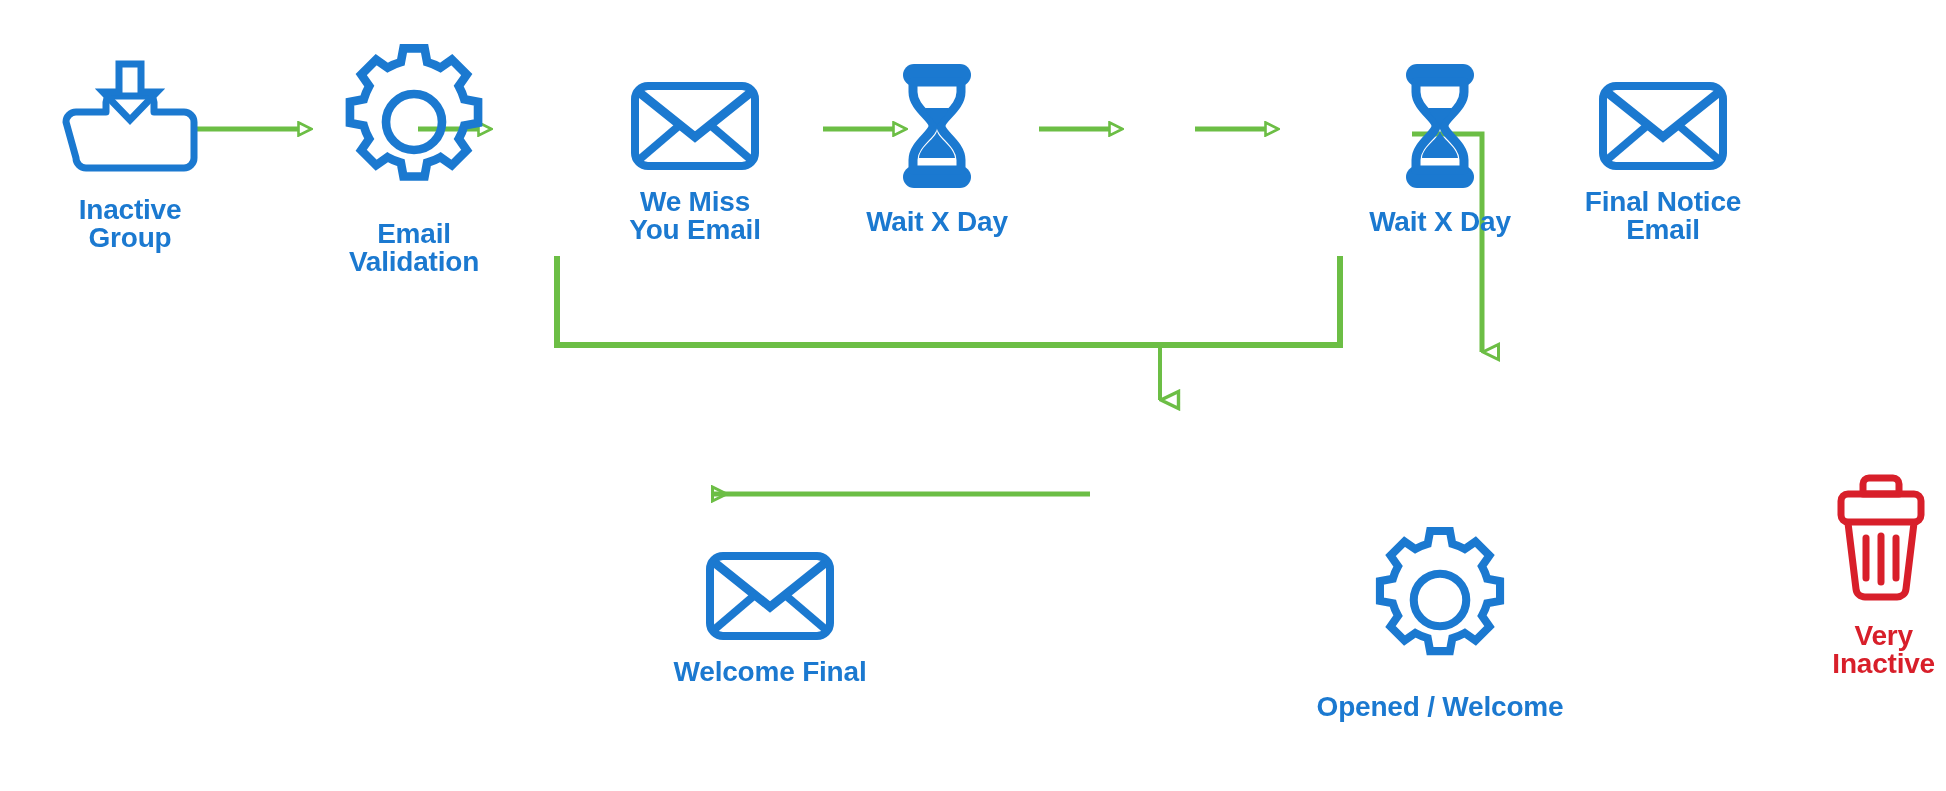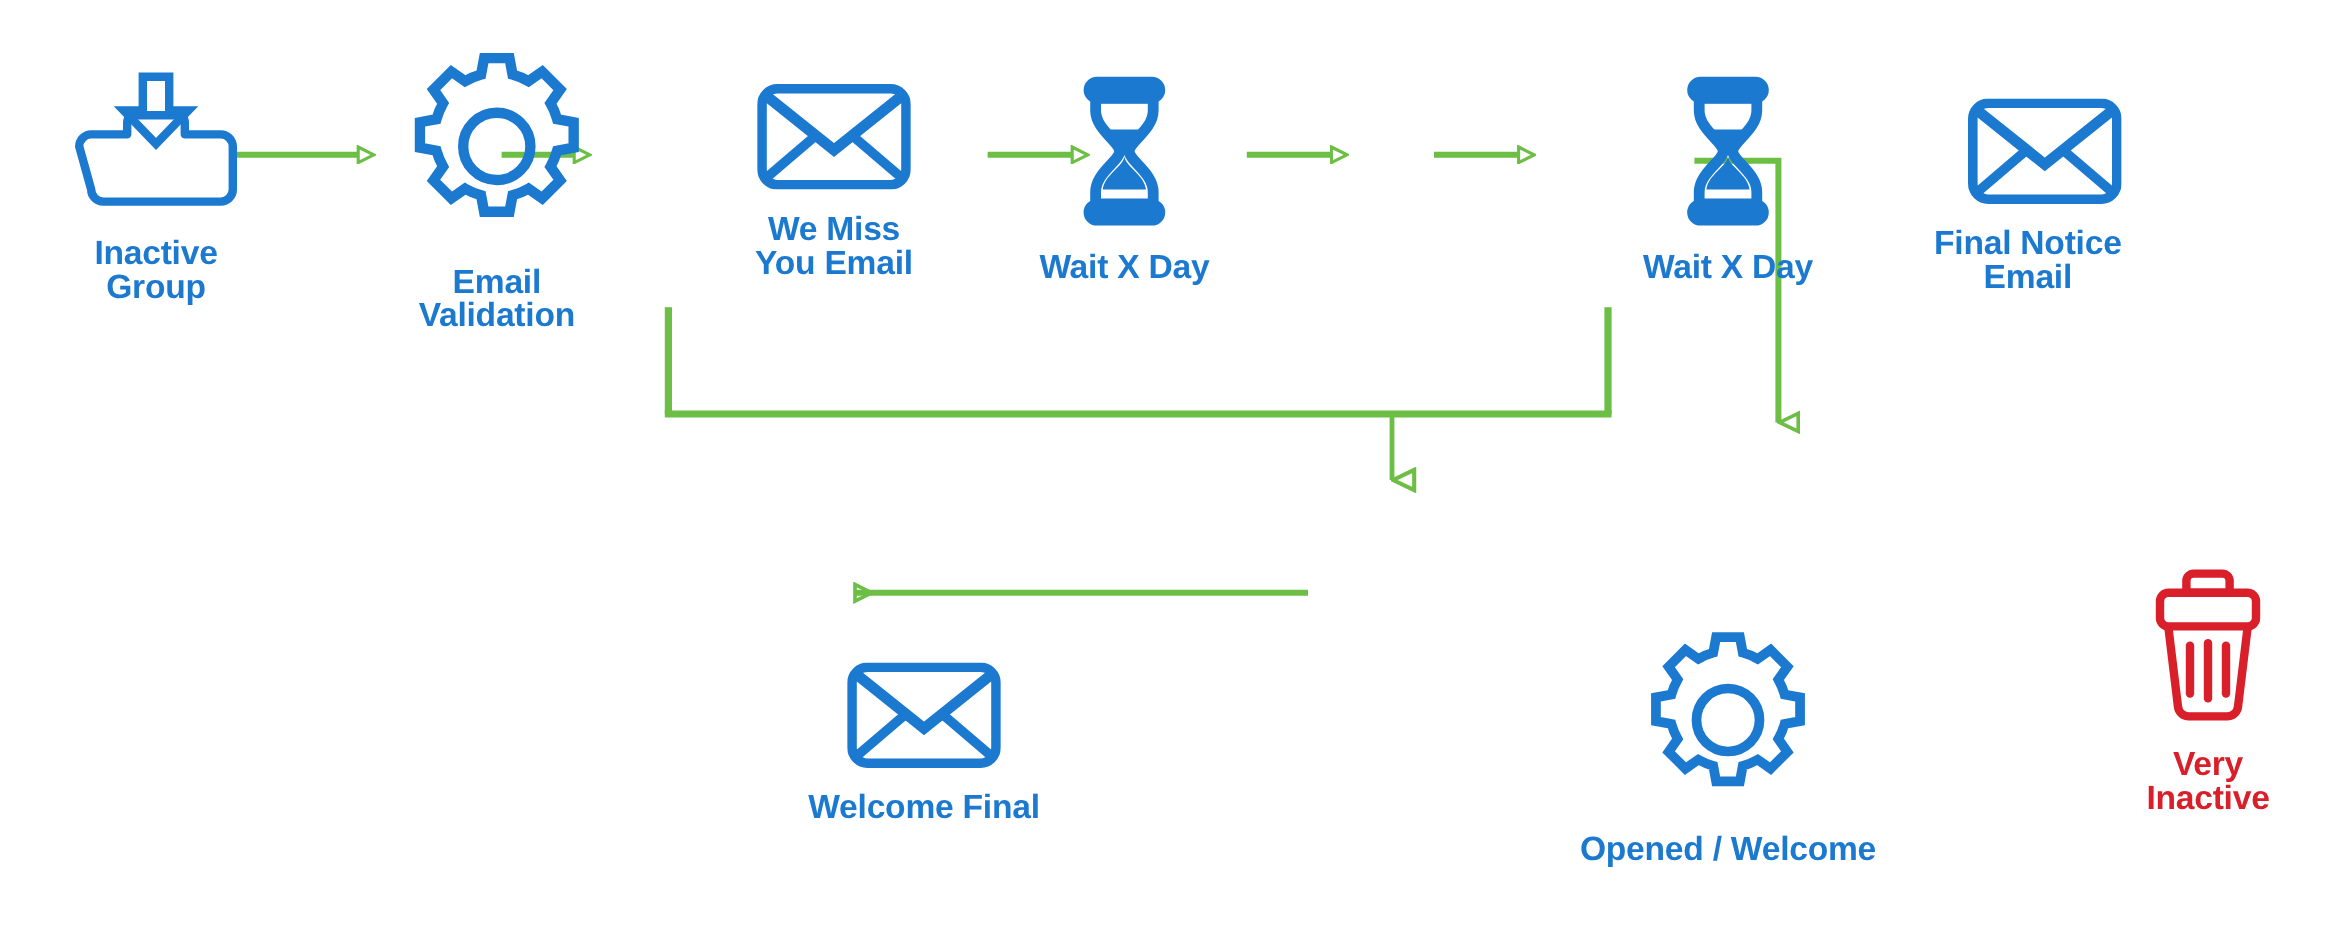--- a/index.html
+++ b/index.html
@@ -85,21 +85,21 @@
     <div class="node-icon">
       <svg width="160" height="160" viewBox="0 0 100 100" xmlns="http://www.w3.org/2000/svg">
         <path d="M43.4 4 h13.2 l1.6 8.6 a38 38 0 0 1 8.3 3.45 l7.15 -5.0 l9.33 9.33 l-5.0 7.15 a38 38 0 0 1 3.45 8.3 l8.6 1.6 v13.2 l-8.6 1.6 a38 38 0 0 1 -3.45 8.3 l5.0 7.15 l-9.33 9.33 l-7.15 -5.0 a38 38 0 0 1 -8.3 3.45 l-1.6 8.6 h-13.2 l-1.6 -8.6 a38 38 0 0 1 -8.3 -3.45 l-7.15 5.0 l-9.33 -9.33 l5.0 -7.15 a38 38 0 0 1 -3.45 -8.3 l-8.6 -1.6 v-13.2 l8.6 -1.6 a38 38 0 0 1 3.45 -8.3 l-5.0 -7.15 l9.33 -9.33 l7.15 5.0 a38 38 0 0 1 8.3 -3.45 z" fill="none" stroke="#1b79d0" stroke-width="5.4" stroke-linejoin="miter"></path>
         <circle cx="50" cy="50" r="17.5" fill="none" stroke="#1b79d0" stroke-width="5.4"></circle>
       </svg>
     </div>
     <div class="node-label">Email
 Validation</div>
   </div>
 
-  <div class="node" style="left:590px; top:70px; width:210px;justify-content:flex-end;">
+  <div class="node" style="left:590px; top:82px; width:210px;justify-content:flex-end;">
     <div class="node-icon">
       <svg width="128" height="88" viewBox="0 0 128 88" xmlns="http://www.w3.org/2000/svg">
         <rect x="4" y="4" width="120" height="80" rx="13" ry="13" fill="#ffffff" stroke="#1b79d0" stroke-width="8"></rect>
         <path d="M9 11 L64 55 L119 11" fill="none" stroke="#1b79d0" stroke-width="9" stroke-linejoin="miter" stroke-linecap="butt"></path>
         <path d="M9 77 L50 42" fill="none" stroke="#1b79d0" stroke-width="8" stroke-linecap="butt"></path>
         <path d="M119 77 L78 42" fill="none" stroke="#1b79d0" stroke-width="8" stroke-linecap="butt"></path>
       </svg>
     </div>
     <div class="node-label">We Miss
 You Email</div>
@@ -125,34 +125,34 @@
         <rect x="4" y="2" width="68" height="22" rx="11" ry="11" fill="#1b79d0"></rect>
         <rect x="4" y="104" width="68" height="22" rx="11" ry="11" fill="#1b79d0"></rect>
         <path d="M14 20 h48 v10 c0 16 -20 26 -20 34 c0 8 20 18 20 34 v10 h-48 v-10 c0 -16 20 -26 20 -34 c0 -8 -20 -18 -20 -34 z" fill="none" stroke="#1b79d0" stroke-width="9" stroke-linejoin="round"></path>
         <path d="M26 46 h24 c-2 8 -12 14 -12 18 c0 -4 -10 -10 -12 -18 z" fill="#1b79d0"></path>
         <path d="M38 68 c0 8 -17 16 -18 28 h36 c-1 -12 -18 -20 -18 -28 z" fill="#1b79d0"></path>
       </svg>
     </div>
     <div class="node-label">Wait X Day</div>
   </div>
 
-  <div class="node" style="left:1558px; top:82px; width:210px;align-items:flex-end;">
+  <div class="node" style="left:1558px; top:82px; width:210px;">
     <div class="node-icon">
       <svg width="128" height="88" viewBox="0 0 128 88" xmlns="http://www.w3.org/2000/svg">
         <rect x="4" y="4" width="120" height="80" rx="13" ry="13" fill="#ffffff" stroke="#1b79d0" stroke-width="8"></rect>
         <path d="M9 11 L64 55 L119 11" fill="none" stroke="#1b79d0" stroke-width="9" stroke-linejoin="miter" stroke-linecap="butt"></path>
         <path d="M9 77 L50 42" fill="none" stroke="#1b79d0" stroke-width="8" stroke-linecap="butt"></path>
         <path d="M119 77 L78 42" fill="none" stroke="#1b79d0" stroke-width="8" stroke-linecap="butt"></path>
       </svg>
     </div>
     <div class="node-label">Final Notice
 Email</div>
   </div>
 
-  <div class="node" style="left:1745px; top:470px; width:190px;">
+  <div class="node" style="left:1745px; top:470px; width:190px;align-items:flex-end;">
     <div class="node-icon">
       <svg width="108" height="134" viewBox="0 0 108 134" xmlns="http://www.w3.org/2000/svg">
         <path d="M36 14 a6 6 0 0 1 6 -6 h24 a6 6 0 0 1 6 6 v10 h-36 z" fill="none" stroke="#d81f2a" stroke-width="7" stroke-linejoin="round"></path>
         <rect x="14" y="24" width="80" height="28" rx="7" ry="7" fill="none" stroke="#d81f2a" stroke-width="7"></rect>
         <path d="M21 53 L29 119 a9 9 0 0 0 9 8 h32 a9 9 0 0 0 9 -8 L87 53" fill="none" stroke="#d81f2a" stroke-width="7" stroke-linejoin="round"></path>
         <line x1="39" y1="68" x2="39" y2="108" stroke="#d81f2a" stroke-width="7" stroke-linecap="round"></line>
         <line x1="54" y1="66" x2="54" y2="112" stroke="#d81f2a" stroke-width="7" stroke-linecap="round"></line>
         <line x1="69" y1="68" x2="69" y2="108" stroke="#d81f2a" stroke-width="7" stroke-linecap="round"></line>
       </svg>
     </div>

